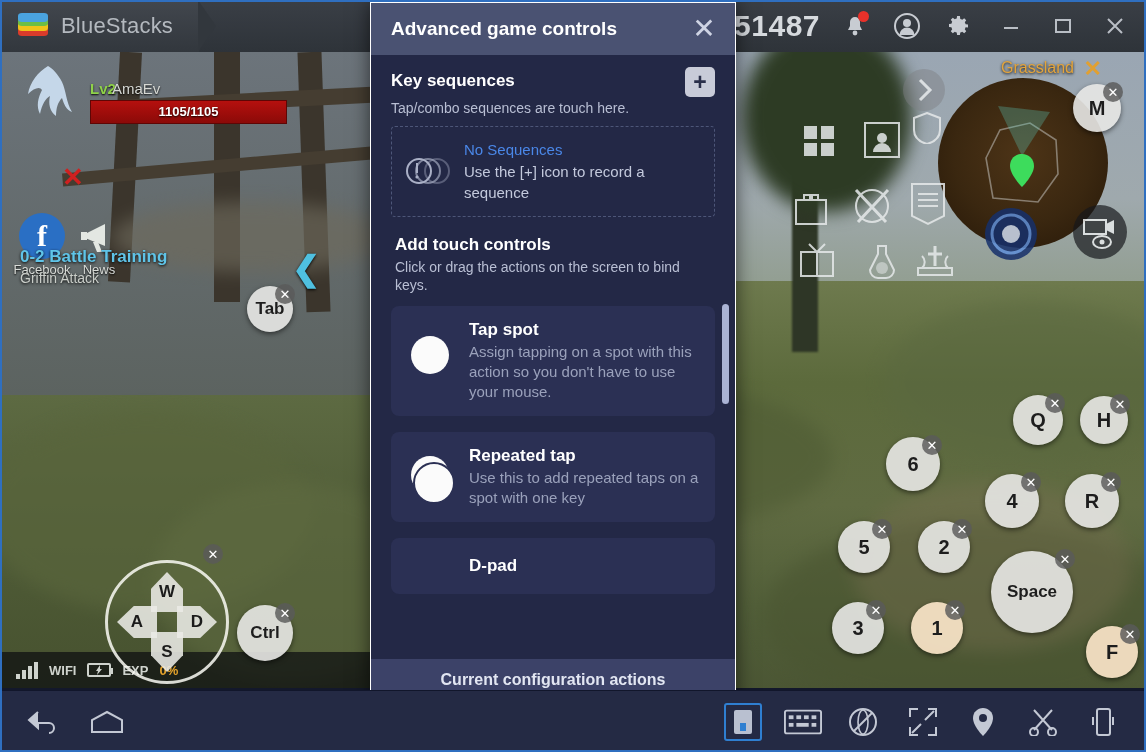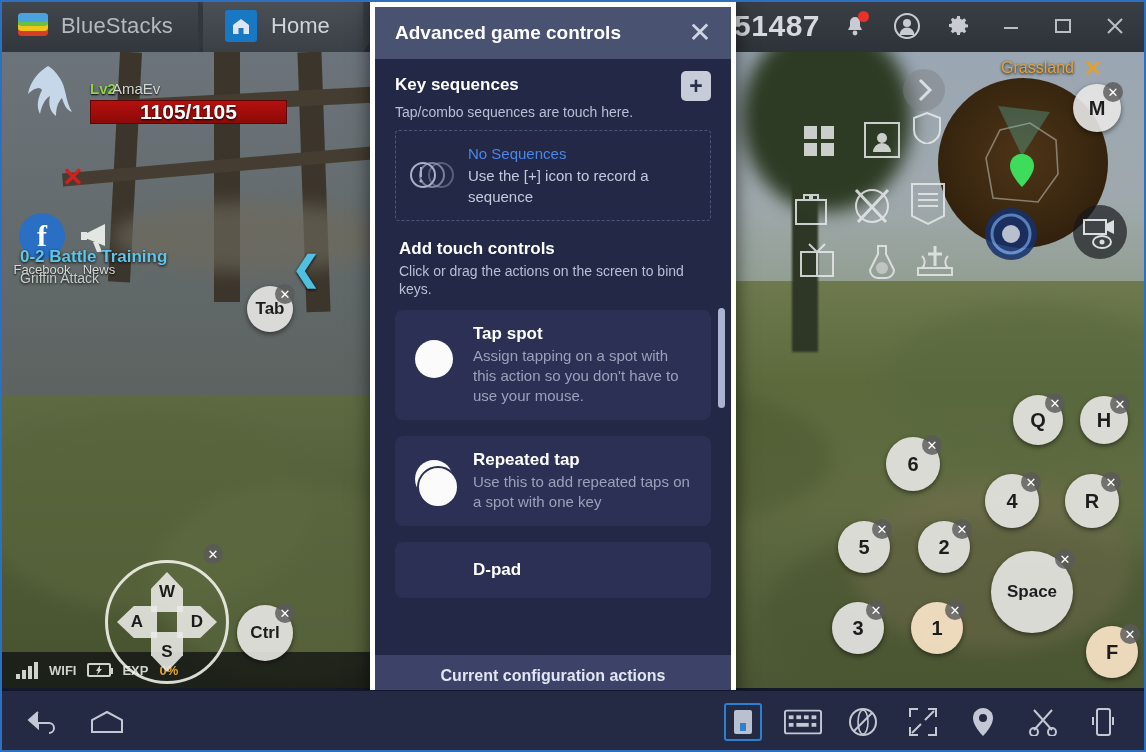--- a/index.html
+++ b/index.html
@@ -58,21 +58,21 @@
   .beam { position:absolute; background:#453d31; }
 
   
   #hud-avatar { position:absolute; left:12px; top:10px; width:68px; height:66px; }
   #lv-text { position:absolute; left:88px; top:28px; font-size:15px; font-weight:bold; color:#8fd24a;
     text-shadow:0 1px 2px #000; }
   #char-name { position:absolute; left:110px; top:28px; font-size:15px; color:#d6d8d4; text-shadow:0 1px 2px #000; }
   #hpbar { position:absolute; left:88px; top:48px; width:197px; height:24px;
     background:linear-gradient(#b5100e,#8b0a08); border:1px solid #5e0605; }
   #hp-text { position:absolute; left:88px; top:48px; width:197px; height:24px; line-height:24px;
-    text-align:center; color:#fff; font-size:21px; font-weight:bold; text-shadow:0 1px 2px #000; }
+    text-align:center; color:#fff; font-size:13px; font-weight:bold; text-shadow:0 1px 2px #000; }
   .xmark { position:absolute; color:#d02020; font-size:26px; font-weight:bold; }
 
   .social { position:absolute; text-align:center; width:64px; }
   .social .glyph { width:48px; height:48px; margin:0 auto; display:flex; align-items:center; justify-content:center; }
   .social .lbl { color:#d9dcd8; font-size:13px; margin-top:2px; text-shadow:0 1px 2px #000; }
   #fb-circle { width:46px; height:46px; border-radius:50%; background:#2a6fc4;
     color:#fff; font-size:30px; font-weight:bold; font-family:"Liberation Serif", serif;
     display:flex; align-items:center; justify-content:center; }
 
   #quest { position:absolute; left:18px; top:195px; }
@@ -114,21 +114,21 @@
   #minimap-wrap { position:absolute; right:36px; top:26px; width:170px; height:170px; }
   #minimap { position:absolute; inset:0; border-radius:50%;
     background:radial-gradient(circle at 50% 45%, #4d3417 0%, #3a2710 55%, #241607 100%); }
   #region-label { position:absolute; right:70px; top:7px; color:#e3a43c; font-size:16px;
     text-shadow:0 1px 3px #000; white-space:nowrap; }
   #region-x { position:absolute; right:42px; top:4px; color:#e2a030; font-size:22px; font-weight:bold; }
   .hudico { position:absolute; opacity:.85; }
 
   
   #dialog { position:absolute; left:370px; top:2px; width:366px; height:750px;
-    background:#232846; border:5px solid #ffffff; display:flex; flex-direction:column;
+    background:#232846; border:1px solid #ffffff; display:flex; flex-direction:column;
     box-shadow:0 0 18px rgba(0,0,0,.6); }
   #dlg-head { height:52px; background:#4a5272; display:flex; align-items:center;
     padding:0 14px 0 20px; flex:none; }
   #dlg-title { color:#fff; font-size:19px; font-weight:bold; }
   #dlg-close { margin-left:auto; width:34px; height:34px; display:flex; align-items:center;
     justify-content:center; color:#cfd4e4; font-size:28px; line-height:1; font-weight:300; }
 
   #dlg-top { padding:16px 20px 0 20px; flex:none; }
   .sec-head { display:flex; align-items:flex-start;justify-content:center; }
   .sec-title { color:#ffffff; font-size:17px; font-weight:bold; }
@@ -186,29 +186,20 @@
   <div id="topbar">
     <div id="bs-brand">
       <span class="bs-logo">
         <i class="r"></i>
           <i class="y"></i>
           <i class="g"></i>
           <i class="b"></i>
       </span>
       <span id="bs-title">BlueStacks</span>
     </div>
-    <div id="tab-home">
-      <span class="home-ico">
-        <svg width="20" height="18" viewBox="0 0 20 18">
-            <path d="M2 17V8l8-6 8 6v9H2z" fill="#dfe6ee"></path>
-            <rect x="7.5" y="11" width="5" height="6" fill="#1878c4"></rect>
-          </svg>
-      </span>
-      <span id="tab-home-label">Home</span>
-    </div>
 
     <div id="topbar-right">
       <span class="coin"></span>
       <span id="coin-count">151487</span>
       <span class="tb-icon">
         <svg width="22" height="23" viewBox="0 0 22 23">
             <path d="M11 2a5 5 0 0 0-5 5v4l-2 4h14l-2-4V7a5 5 0 0 0-5-5z" fill="#c8ccd2"></path>
             <circle cx="11" cy="18" r="2.4" fill="#c8ccd2"></circle>
           </svg>
         <span class="badge-dot"></span>

